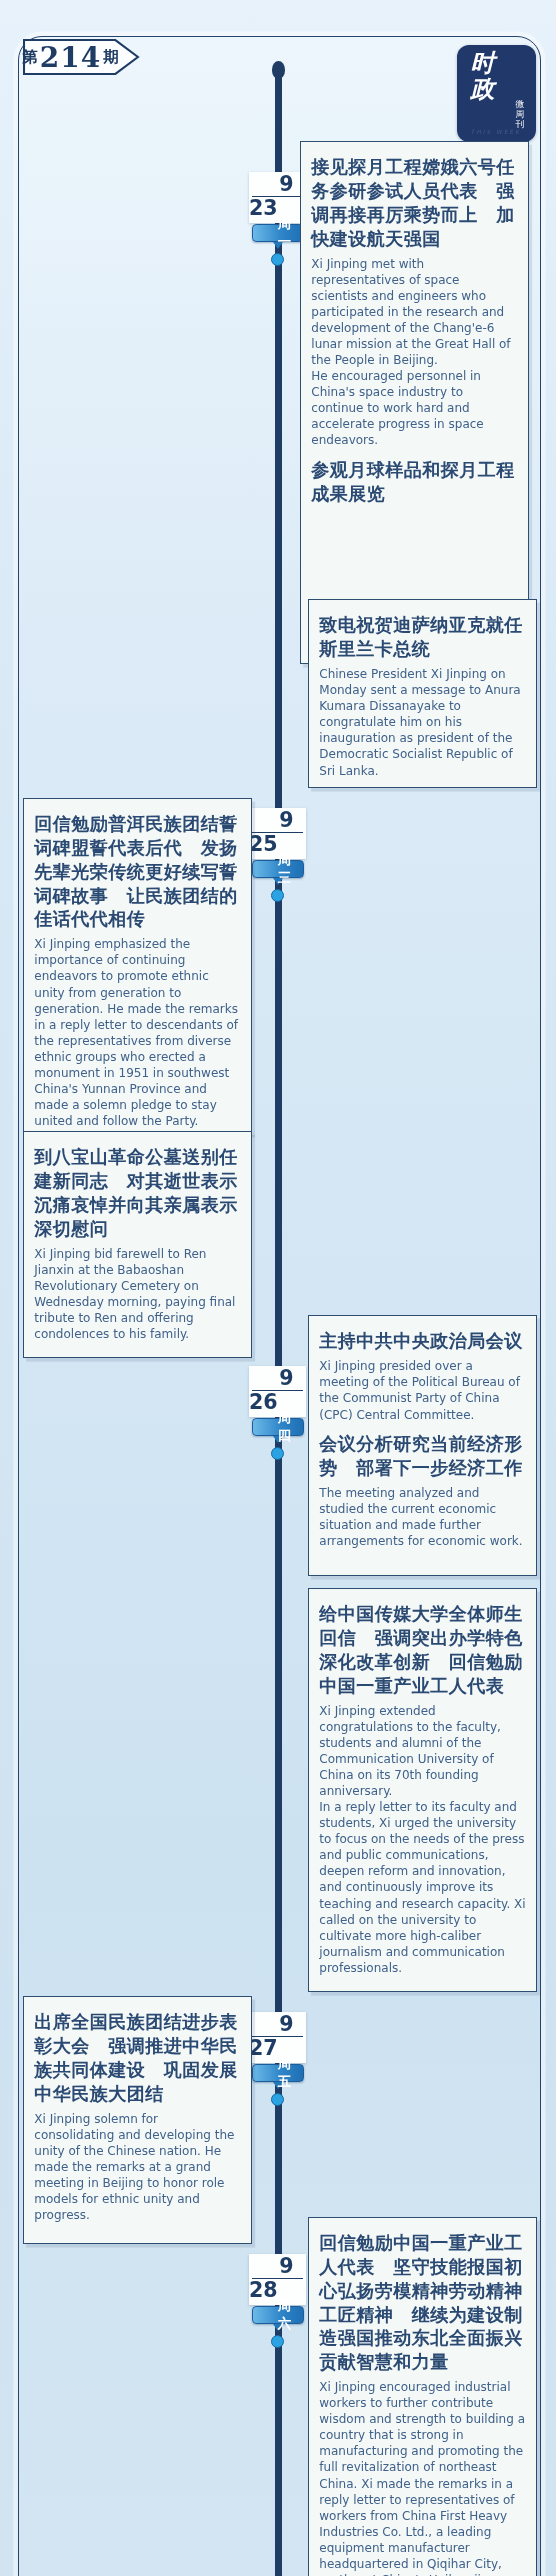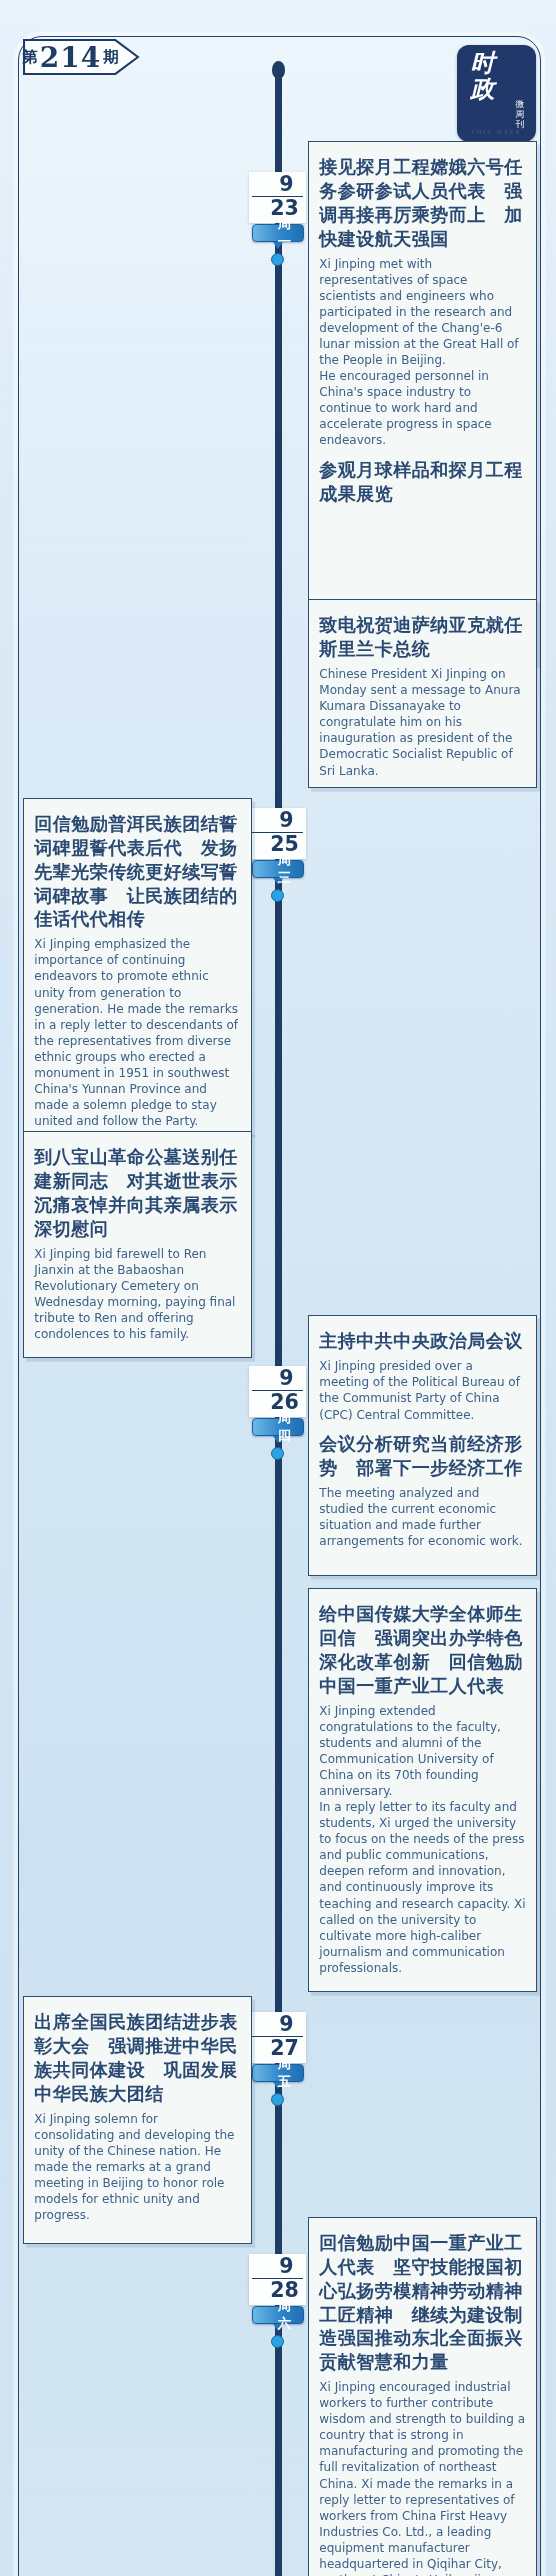--- a/index.html
+++ b/index.html
@@ -28,21 +28,21 @@
   .weeklogo .en{position:absolute;left:0;right:0;bottom:5.2px;text-align:center;font-size:5.7px;
                 letter-spacing:2.1px;font-style:italic;opacity:.95;}
   
   .tl-line{position:absolute;left:275px;top:75px;width:6.7px;height:3068px;background:#1e3c64;border-radius:3.1px;}
   .tl-topdot{position:absolute;left:272px;top:61px;width:13.4px;height:17.5px;background:#1e3c64;border-radius:50%;}
   
   .marker{position:absolute;left:249px;width:57px;text-align:center;}
   .datebox{background:#fdfefe;width:57px;box-shadow:0 1px 2.6px rgba(40,70,110,.25);padding:2.1px 0 3.1px;}
   .datebox .m{font-size:20.6px;font-weight:700;color:#1e3c64;text-align:right;padding-right:9.3px;
               line-height:21.6px;border-bottom:1.5px solid #1e3c64;margin:0 3.1px;}
-  .datebox .d{font-size:20.6px;font-weight:700;color:#1e3c64;text-align:right;padding-right:7.2px;line-height:23px;}
+  .datebox .d{font-size:20.6px;font-weight:700;color:#1e3c64;text-align:left;padding-right:7.2px;line-height:23px;}
   .pill{margin:1.5px auto 0;width:52px;height:17.5px;border-radius:4.1px;
         background:linear-gradient(90deg,#6cb9e8 0%,#2f86c8 55%,#1f6fb5 100%);
         border:1px solid #1c5c98;color:#fff;font-size:13.4px;font-weight:700;letter-spacing:4.1px;
         display:flex;align-items:center;justify-content:center;padding-left:18px;box-sizing:border-box;
         box-shadow:0 1px 2.1px rgba(20,60,110,.35);}
   .pointer{width:0;height:0;margin:0 auto;border-left:5.2px solid transparent;border-right:5.2px solid transparent;
            border-top:7.2px solid #2178bb;}
   .ldot{width:11.3px;height:11.3px;border-radius:50%;background:#2ba2e2;border:1.5px solid #1667a3;margin:4.1px auto 0;}
   
   .card{position:absolute;width:229px;background:#f4f8f7;border:1px solid #2d4e70;box-sizing:border-box;
@@ -142,21 +142,21 @@
   <div class="marker" style="top:2254px">
     <div class="datebox">
       <div class="m">9</div>
       <div class="d">28</div>
     </div>
     <div class="pill">周六</div>
     <div class="pointer"></div>
     <div class="ldot"></div>
   </div>
 
-  <div class="card" style="left:308px;top:141px;height:523px">
+  <div class="card" style="left:300px;top:141px;height:523px">
     <div class="zh">接见探月工程嫦娥六号任务参研参试人员代表　强调再接再厉乘势而上　加快建设航天强国</div>
     <div class="en">Xi Jinping met with representatives of space scientists and engineers who participated in the research and development of the Chang'e-6 lunar mission at the Great Hall of the People in Beijing.
 He encouraged personnel in China's space industry to continue to work hard and accelerate progress in space endeavors.</div>
     <div class="zh">参观月球样品和探月工程成果展览</div>
   </div>
 
   <div class="card" style="left:308px;top:599px;height:189px">
     <div class="zh">致电祝贺迪萨纳亚克就任斯里兰卡总统</div>
     <div class="en">Chinese President Xi Jinping on Monday sent a message to Anura Kumara Dissanayake to congratulate him on his inauguration as president of the Democratic Socialist Republic of Sri Lanka.</div>
   </div>

